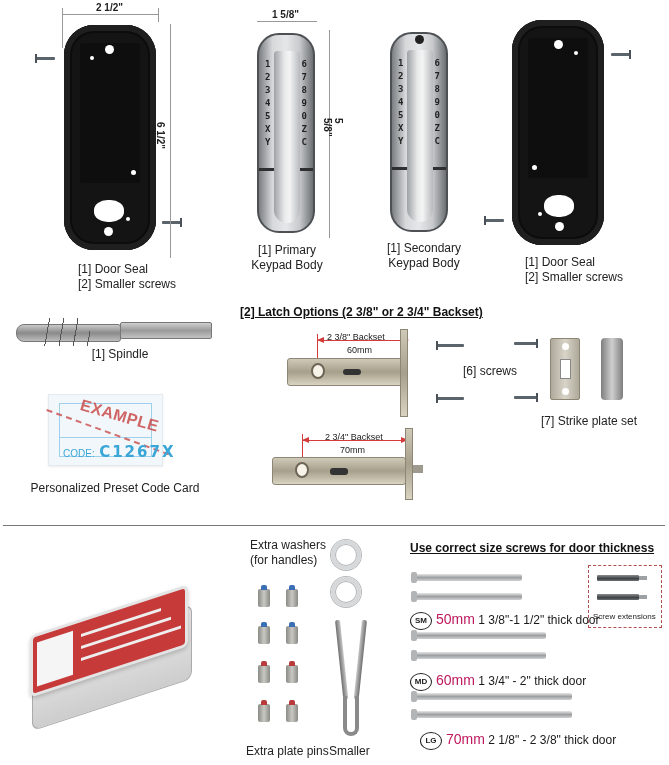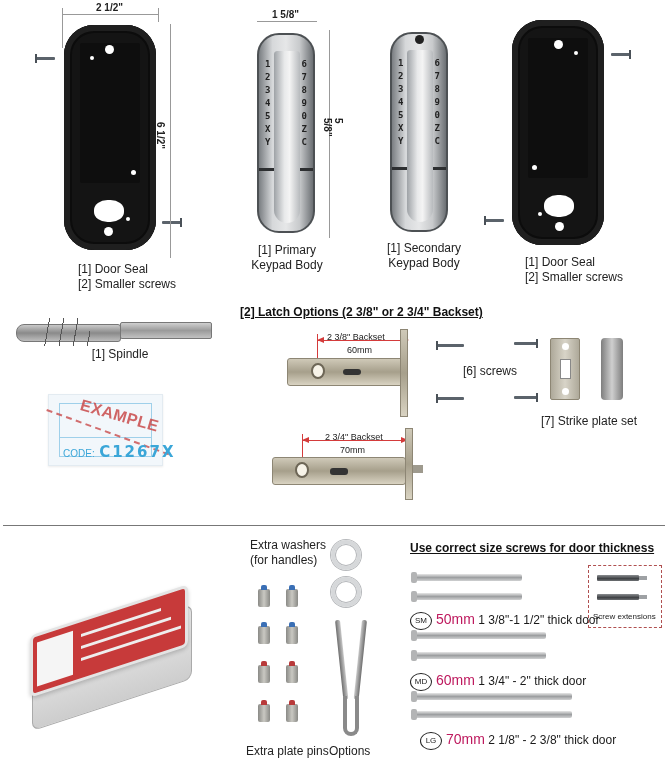--- a/index.html
+++ b/index.html
@@ -25,21 +25,21 @@
   .arrowline::before, .arrowline::after { content: ""; position: absolute; top: -3px; border-top: 3.5px solid transparent; border-bottom: 3.5px solid transparent; }
   .arrowline::before { left: -1px; border-right: 7px solid #d43b3b; }
   .arrowline::after { right: -1px; border-left: 7px solid #d43b3b; }
   .redv { position: absolute; width: 1px; background: #d43b3b; }
   .title-u { font-weight: bold; text-decoration: underline; color: #111; }
   .pin { position: absolute; width: 12px; height: 18px; background: linear-gradient(90deg, #8a8a86, #c9c8c2, #8a8a86); border-radius: 2px; }
   .pin .cap { position: absolute; left: 3px; top: -4px; width: 6px; height: 5px; border-radius: 2px 2px 0 0; }
   .washer { position: absolute; width: 30px; height: 30px; border-radius: 50%; border: 4px solid #d6d8da; box-shadow: 0 0 0 1px #b7b9bc, inset 0 0 0 1px #b7b9bc; }
   .bolt { position: absolute; height: 7px; background: linear-gradient(180deg, #e7e7e7, #9d9fa1 50%, #d0d1d2); border-radius: 2px; }
   .bolt::before { content: ""; position: absolute; left: -3px; top: -2px; width: 6px; height: 11px; background: #b3b4b5; border-radius: 2px; }
-  .badge { display: inline-flex; align-items: center; justify-content: center; width: 22px; height: 18px; border: 1px solid #222; border-radius: 50%; font-size: 8px; font-weight: normal; margin-right: 4px; vertical-align: middle; }
+  .badge { display: inline-flex; align-items: center; justify-content: center; width: 22px; height: 18px; border: 1px solid #222; border-radius: 50%; font-size: 8px; font-weight: bold; margin-right: 4px; vertical-align: middle; }
   .mm { color: #be185d; font-size: 14px; }
   .ext { position: absolute; height: 6px; background: linear-gradient(180deg, #8a8d90, #3f4245 60%, #6e7174); border-radius: 1px; }
   .ext::after { content: ""; position: absolute; right: -8px; top: 1px; width: 8px; height: 4px; background: #9ea1a4; }
 </style>
 </head>
 <body>
 
 <div class="abs" style="left:0;top:0;width:230px;height:295px;">
   <div class="abs dimline" style="left:62px;top:14px;width:96px;height:1px;"></div>
   <div class="abs dimline" style="left:62px;top:8px;width:1px;height:40px;"></div>
@@ -161,20 +161,21 @@
   <div class="abs" style="left:48px;top:4px;width:115px;height:72px;background:#f2f7fb;border:1px solid #e3ebf1;box-shadow:0 1px 2px rgba(0,0,0,0.08);">
     <div class="abs" style="left:10px;top:8px;right:10px;bottom:8px;border:1px solid #9fd0ea;"></div>
     <div class="abs" style="left:10px;top:42px;right:10px;height:1px;background:#9fd0ea;"></div>
     <div class="abs" style="left:30px;top:12px;font-size:16px;font-weight:bold;color:#c94b4b;opacity:0.85;transform:rotate(16deg);letter-spacing:0.5px;">EXAMPLE</div>
     <div class="abs" style="left:-2px;top:14px;width:130px;height:0;border-top:2px dashed #c94b4b;transform:rotate(20deg);transform-origin:left top;opacity:0.8;"></div>
     <div class="abs" style="left:14px;top:48px;white-space:nowrap;text-align:right;">
       <span style="font-size:10px;color:#3aa6d8;">CODE:</span>
       <span style="font-size:15px;font-weight:bold;color:#3aa6d8;letter-spacing:2px;font-family:'DejaVu Sans',sans-serif;">C1267X</span>
     </div>
   </div>
+  <div class="abs lbl center" style="left:20px;top:91px;width:190px;">Personalized Preset Code Card</div>
 </div>
 
 <div class="abs title-u" style="left:240px;top:305px;font-size:12px;">[2] Latch Options (2 3/8" or 2 3/4" Backset)</div>
 
 <div class="abs" style="left:285px;top:325px;width:130px;height:100px;">
   <div class="redv" style="left:32px;top:9px;height:52px;"></div>
   <div class="arrowline" style="left:33px;top:15px;width:90px;"></div>
   <div class="abs" style="left:42px;top:7px;font-size:9px;color:#222;">2 3/8" Backset</div>
   <div class="abs" style="left:62px;top:20px;font-size:9px;color:#222;">60mm</div>
   <div class="abs metal" style="left:2px;top:33px;width:118px;height:28px;border-radius:3px;"></div>
@@ -255,21 +256,21 @@
     </div>
 </div>
 
 <div class="abs" style="left:333px;top:620px;width:36px;height:118px;">
   <div class="abs" style="left:2px;top:0;width:5px;height:80px;background:linear-gradient(90deg,#6d6d6d,#c9c9c9);transform:rotate(-6deg);transform-origin:top;border-radius:2px;"></div>
   <div class="abs" style="right:2px;top:0;width:5px;height:80px;background:linear-gradient(90deg,#c9c9c9,#6d6d6d);transform:rotate(6deg);transform-origin:top;border-radius:2px;"></div>
   <div class="abs" style="left:10px;top:76px;width:16px;height:40px;border:4px solid #8a8a8a;border-top:none;border-radius:0 0 8px 8px;"></div>
 </div>
 
 <div class="abs lbl" style="left:246px;top:744px;">Extra plate pins</div>
-<div class="abs lbl" style="left:329px;top:744px;">Options</div>
+<div class="abs lbl" style="left:329px;top:744px;">Smaller</div>
 
 <div class="abs title-u" style="left:410px;top:541px;font-size:12px;">Use correct size screws for door thickness</div>
 
 <div class="bolt" style="left:414px;top:574px;width:108px;"></div>
 <div class="bolt" style="left:414px;top:593px;width:108px;"></div>
 <div class="abs" style="left:410px;top:611px;font-size:12px;white-space:nowrap;">
   <span class="badge">SM</span><span class="mm">50mm</span>
   <span>1 3/8"-1 1/2"  thick door</span>
 </div>
 <div class="bolt" style="left:414px;top:632px;width:132px;"></div>

